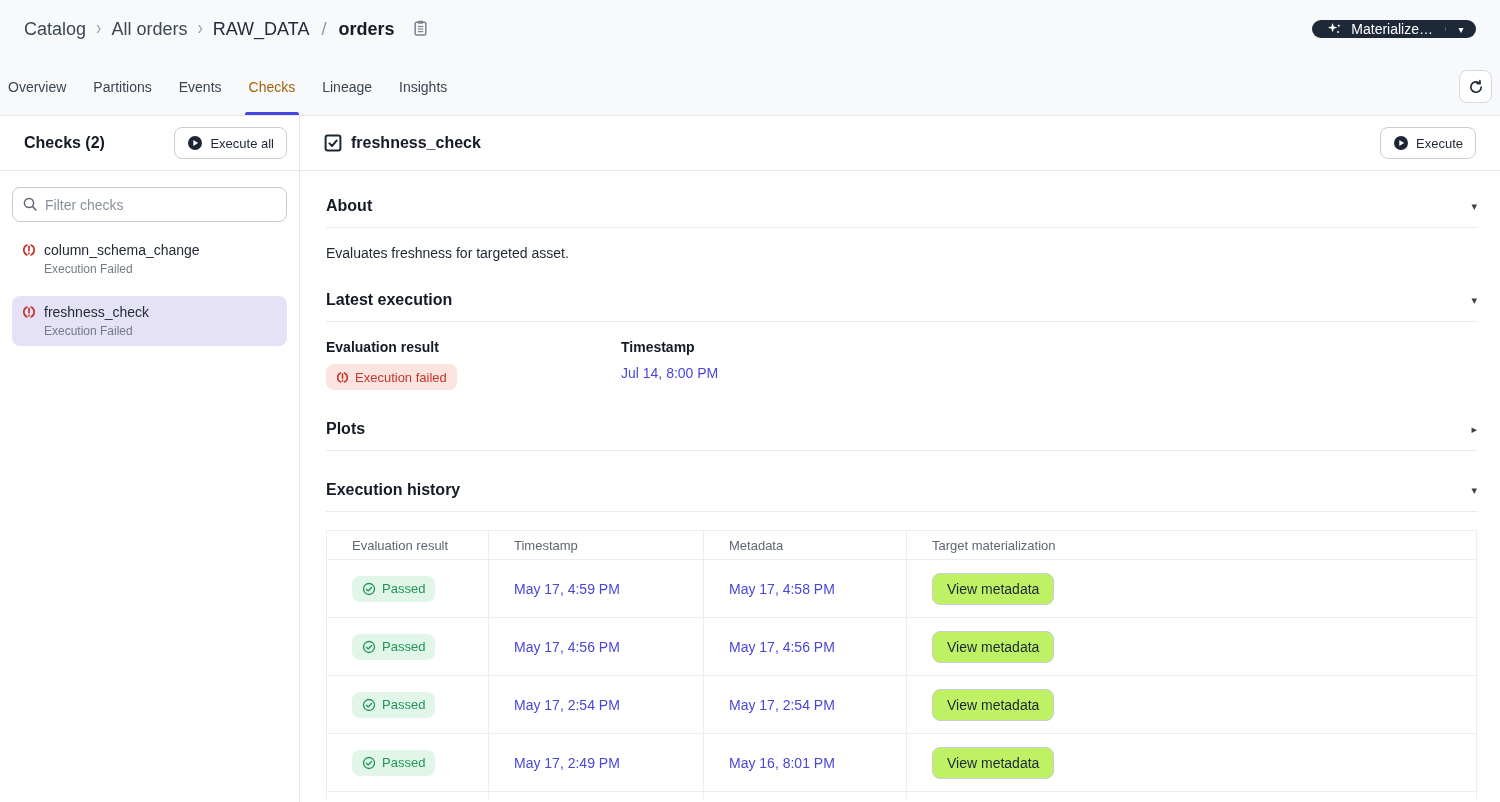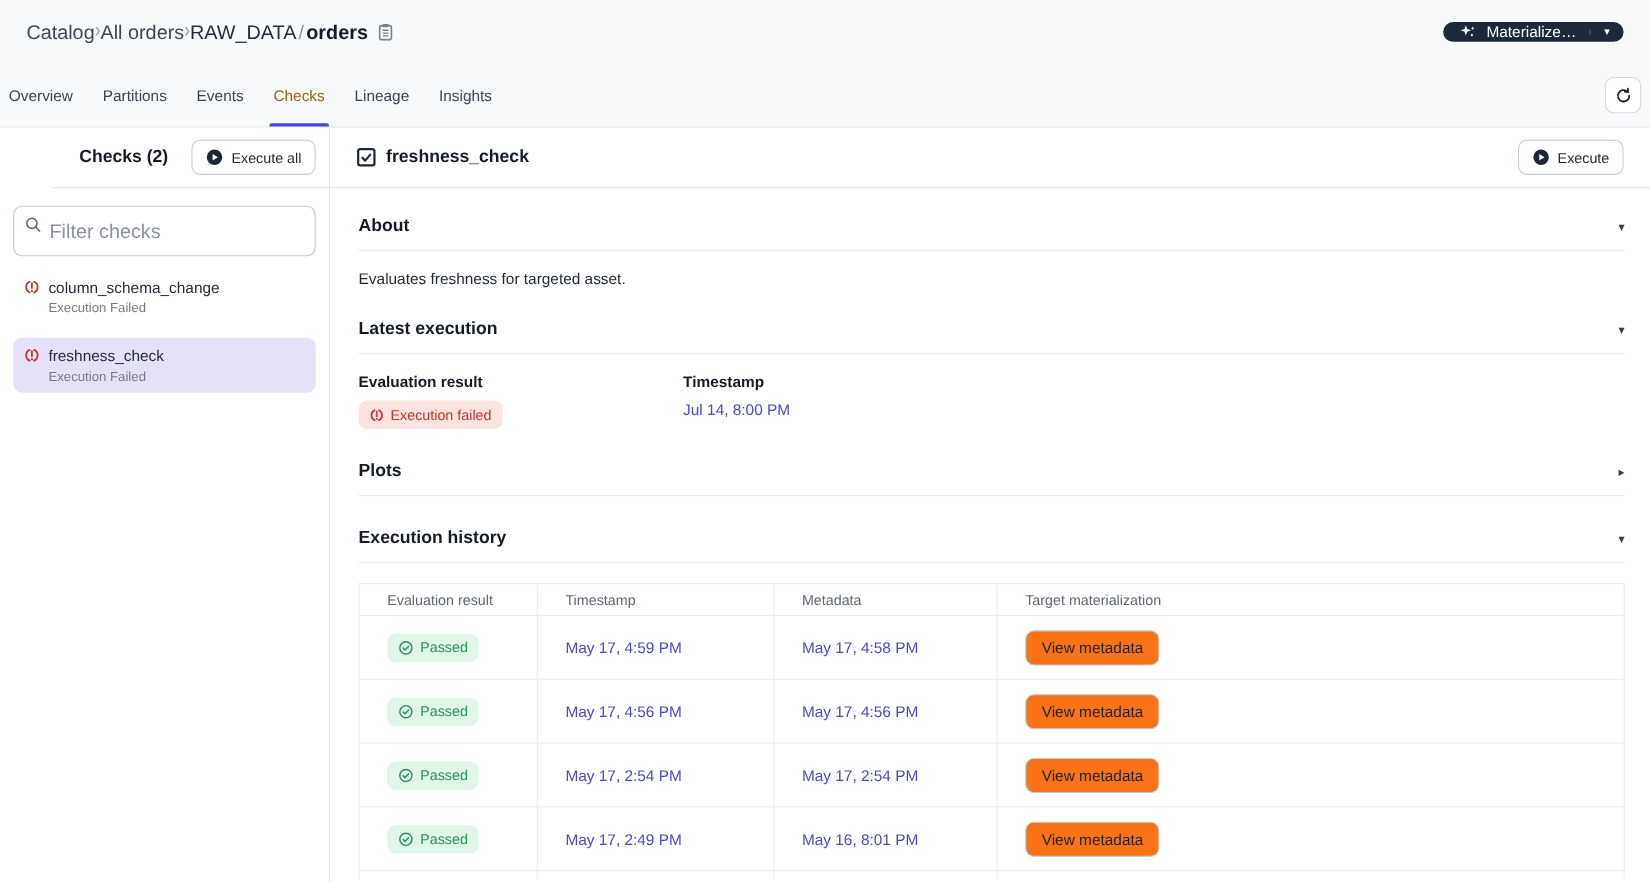--- a/index.html
+++ b/index.html
@@ -7,21 +7,21 @@
   body {
     font-family: "Liberation Sans", sans-serif;
     background: #ffffff;
     color: #1c2634;
   }
   .app { width: 1500px; height: 802px; display: flex; flex-direction: column; overflow: hidden; }
 
   
   .top { background: #f8f9fb; border-bottom: 1px solid #e4e6ea; flex: 0 0 115px; }
   .breadcrumb-row { height: 58px; display: flex; align-items: center; padding: 0 24px; }
-  .breadcrumb { display: flex; align-items: center; font-size: 18px; }
+  .breadcrumb { display: flex; align-items: flex-start; gap: 10px; font-size: 18px; }
   .crumb-link { color: #3d4754; cursor: pointer; text-decoration: none; }
   .crumb-sep { color: #9aa1ab; font-size: 16px; transform: scaleY(1.25); }
   .crumb-group { color: #232c3a; }
   .crumb-slash { color: #8d95a0; margin: 0 2px; }
   .crumb-asset { color: #141b26; font-weight: 700; }
   .copy-btn { margin-left: 8px; display: inline-flex; align-items: center; cursor: pointer; }
 
   .materialize-split { margin-left: auto; display: flex; align-items: stretch; height: 18px;
     background: #1d2838; border-radius: 10px; overflow: hidden; color: #ffffff; }
   .materialize-main { display: flex; align-items: center; gap: 8px; padding: 0 12px 0 14px;
@@ -38,28 +38,28 @@
     height: 3px; background: #4745e0; border-radius: 2px 2px 0 0; }
   .refresh-btn { margin-left: auto; align-self: center; width: 33px; height: 33px; background: #ffffff;
     border: 1px solid #d6dade; border-radius: 8px; display: flex; align-items: center; justify-content: center; cursor: pointer; }
 
   
   .body { flex: 1; display: flex; min-height: 0; }
 
   
   .sidebar { width: 300px; flex: 0 0 300px; border-right: 1px solid #e4e6ea; display: flex; flex-direction: column; background: #ffffff; }
   .sidebar-head { height: 55px; flex: 0 0 55px; display: flex; align-items: center; justify-content: space-between;
-    padding: 0 12px 0 24px; border-bottom: 1px solid #e4e6ea; margin-left: 48px; }
+    padding: 0 12px 0 24px; border-bottom: 1px solid #e4e6ea; }
   .sidebar-title { font-size: 16px; font-weight: 700; color: #141b26; }
   .btn-outline { display: inline-flex; align-items: center; gap: 7px; height: 32px; padding: 0 12px;
     background: #ffffff; border: 1px solid #c9cdd4; border-radius: 8px; font-size: 13px; color: #1c2634;
     cursor: pointer; font-family: inherit; }
   .filter-wrap { margin: 16px 12px 10px; position: relative; }
-  .filter-input { width: 100%; height: 46px; border: 1px solid #c6cad1; border-radius: 8px;
-    padding: 0 10px 0 32px; font-size: 18px; color: #1c2634; font-family: inherit; outline: none; background: #ffffff; }
+  .filter-input { width: 100%; height: 35px; border: 1px solid #c6cad1; border-radius: 8px;
+    padding: 0 10px 0 32px; font-size: 14px; color: #1c2634; font-family: inherit; outline: none; background: #ffffff; }
   .filter-input::placeholder { color: #8a919c; }
   .filter-icon { position: absolute; left: 10px; top: 9px; }
 
   .check-list { padding: 2px 12px; display: flex; flex-direction: column; gap: 12px; }
   .check-item { border-radius: 8px; padding: 8px 10px; cursor: pointer; }
   .check-item.selected { background: #e5e2f8; }
   .check-item-top { display: flex; align-items: center; gap: 8px; }
   .check-item-name { font-size: 14px; color: #232b38; }
   .check-item-status { font-size: 12px; color: #737b87; margin: 4px 0 0 22px; }
   .fail-icon { color: #c5362c; display: inline-flex; }
@@ -93,21 +93,21 @@
   .exec-table { margin-top: 18px; border: 1px solid #ecedef; border-bottom: none; }
   .tr { display: grid; grid-template-columns: 162px 215px 203px auto; }
   .tr > div { border-right: 1px solid #ecedef; }
   .tr > div:last-child { border-right: none; }
   .thead { height: 28px; }
   .thead > div { display: flex; align-items: center; padding: 0 12px 0 25px; font-size: 13px; color: #5f6774; }
   .thead > div:first-child { padding-left: 25px; }
   .trow { height: 58px; border-top: 1px solid #ecedef; }
   .trow > div { display: flex; align-items: center; padding-left: 25px; }
   .trow-partial { height: 8px; border-top: 1px solid #ecedef; }
-  .meta-btn { height: 32px; padding: 0 14px; background: #f97316; border: 1px solid #c9cdd4;
+  .meta-btn { height: 32px; padding: 0 14px; background: #bef264; border: 1px solid #c9cdd4;
     border-radius: 8px; font-size: 14px; color: #1c2634; cursor: pointer; font-family: inherit; }
 
   .icon { display: inline-flex; align-items: center; justify-content: center; }
 </style>
 </head>
 <body>
 
 <div class="app">
 
   <div class="top">

